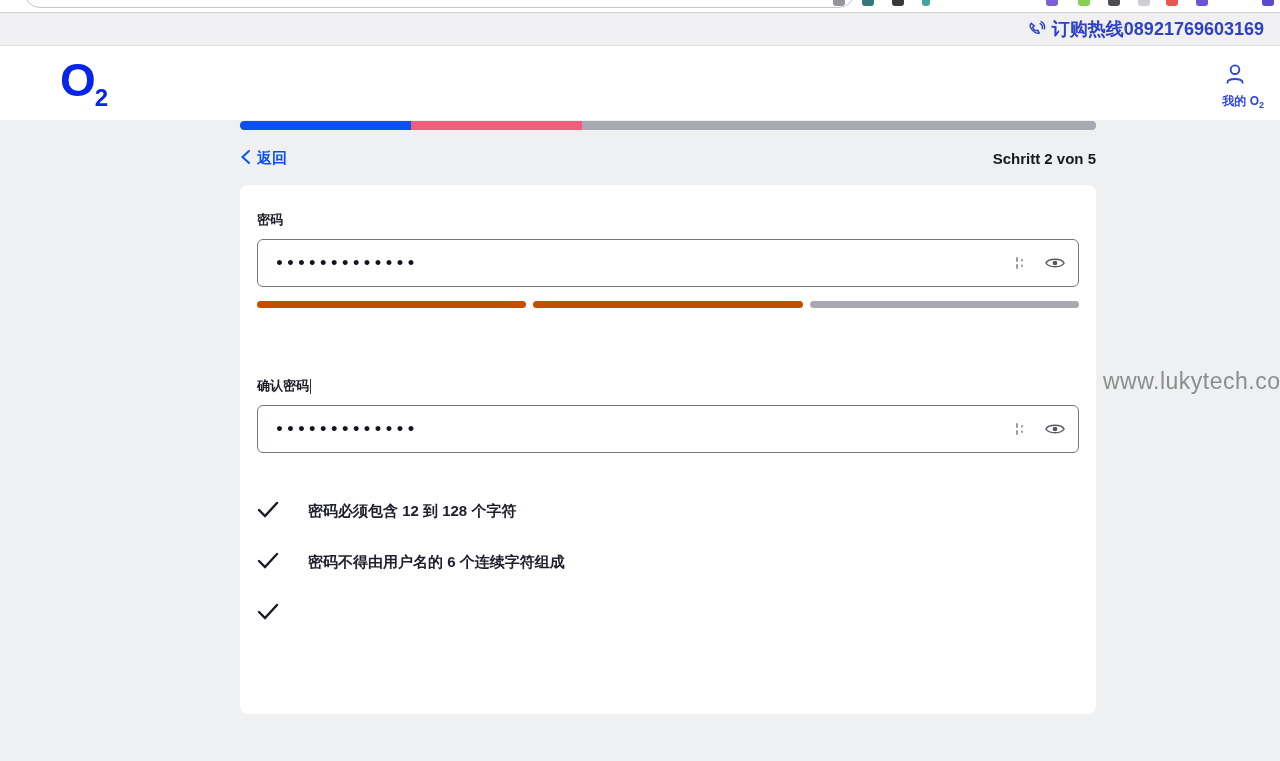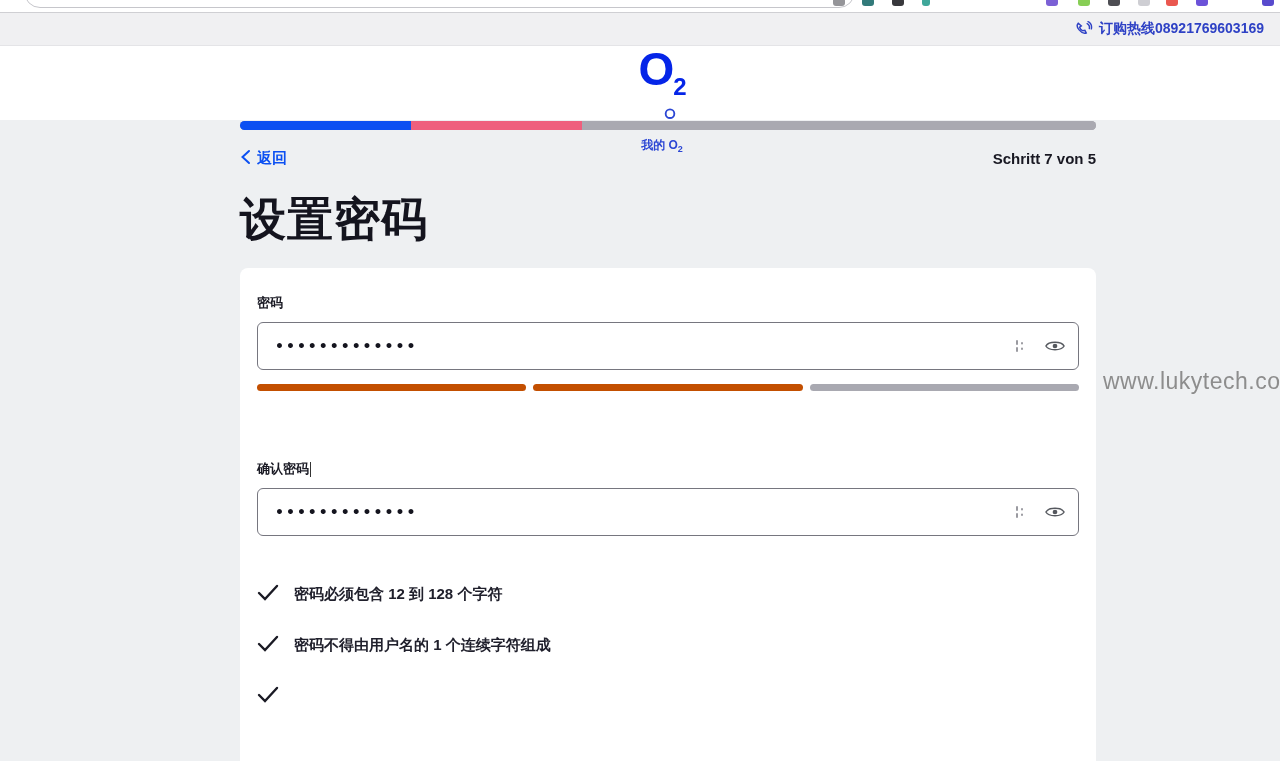--- a/index.html
+++ b/index.html
@@ -7,28 +7,28 @@
   body { font-family:"Liberation Sans","DejaVu Sans",sans-serif; background:#eef0f2; position:relative; }
 
   
   .browser-strip { position:relative; height:13px; background:#fff; border-bottom:1px solid #cfcfd3; overflow:hidden; }
   .omnibox-remnant { position:absolute; left:24px; top:-24px; width:831px; height:32px; border:1px solid #c6c6cb; border-radius:16px; background:#fff; }
   .ext-frag { position:absolute; top:-2px; width:12px; height:8px; border-radius:3px; opacity:.9; }
   .tab-smudge { position:absolute; top:0; width:14px; height:4px; background:#55555a; border-radius:2px; opacity:.55; }
 
   
   .topbar { height:33px; background:#f0f0f2; border-bottom:1px solid #e4e4e7; display:flex; align-items:center; justify-content:flex-end; padding-right:16px; }
-  .hotline { display:flex; align-items:center; gap:6px; color:#2e41c5; font-size:14px; font-weight:700; cursor:pointer; }
+  .hotline { display:flex; align-items:center; gap:6px; color:#2e41c5; font-size:18px; font-weight:700; cursor:pointer; }
   .hotline svg { display:block; }
 
   
-  .header { height:74px; background:#fff; display:flex; align-items:center; justify-content:space-between; padding:0 16px 0 60px;flex-direction:column; }
+  .header { height:74px; background:#fff; display:flex; align-items:center; justify-content:space-between; padding:0 16px 0 60px; }
   .brand { color:#0525e8; font-weight:700; font-size:46px; line-height:1; letter-spacing:-1px; }
   .brand sub { font-size:24px; font-weight:700; vertical-align:-10px; }
-  .account { display:flex; flex-direction:column; align-items:flex-end; gap:2px; cursor:pointer; margin-top:6px; }
+  .account { display:flex; flex-direction:column; align-items:flex-start; gap:2px; cursor:pointer; margin-top:6px; }
   .account-label { color:#2b46d4; font-size:12px; font-weight:700; }
   .account-label sub { font-size:9px; }
 
   
   .content { position:relative; height:calc(761px - 13px - 34px - 74px); }
   .col { width:856px; margin-left:240px; }
 
   .progress-track { height:9px; border-radius:5px; overflow:hidden; display:flex; margin-top:1px; background:#a9a9b1; }
   .progress-seg { height:100%; }
 
@@ -46,21 +46,21 @@
   .pw-input { width:100%; height:48px; border:1px solid #76767f; border-radius:6px; background:#fff; padding:0 88px 0 17px; font-size:14px; font-weight:700; letter-spacing:2px; color:#14141e; outline:none; font-family:"DejaVu Sans",sans-serif; }
   .input-icons { position:absolute; right:14px; top:0; height:48px; display:flex; align-items:center; gap:18px; }
   .pm-icon, .eye-icon { display:flex; align-items:center; cursor:pointer; }
 
   .strength-row { display:flex; gap:7px; margin-top:14px; }
   .strength-seg { flex:1; height:7px; border-radius:4px; }
 
   .field-block-2 { margin-top:68px; }
 
   .rules { margin-top:48px; }
-  .rule { display:flex; align-items:center; gap:15px; margin-bottom:30px; }
+  .rule { display:flex; align-items:center; gap:29px; margin-bottom:30px; }
   .rule-text { font-size:15px; font-weight:600; color:#20202c; }
   .check-icon { color:#1a1a24; flex:0 0 auto; }
 
   .watermark { position:absolute; left:1103px; top:368px; font-size:23px; color:#8d8d8d; letter-spacing:.5px; }
 </style>
 </head>
 <body>
 
 <div class="browser-strip">
   <div class="tab-smudge" style="left:33px;"></div>
@@ -115,24 +115,23 @@
 
   <div class="back-row col">
     <div class="back-link">
       <span>
         <svg width="11" height="16" viewBox="0 0 11 16" fill="none" stroke="#0c50f2" stroke-width="2" stroke-linecap="round">
           <polyline points="9,2 2.5,8 9,14"></polyline>
         </svg>
       </span>
       <span>返回</span>
     </div>
-    <div class="step-indicator">Schritt 7 von 5</div>
-  </div>
-
-  <h1 class="page-title col">设置密码</h1>
+    <div class="step-indicator">Schritt 2 von 5</div>
+  </div>
+
 
   <div class="card" style="margin-left:240px;">
 
     <div>
       <span class="field-label">密码</span>
       <div class="input-wrap">
         <input class="pw-input" type="text" readonly="" value="•••••••••••••" style="">
         <div class="input-icons">
           <span class="pm-icon">
             <svg width="12" height="14" viewBox="0 0 12 14" fill="#9a9aa0">
@@ -191,21 +190,21 @@
             </svg>
         </span>
         <span class="rule-text">密码必须包含 12 到 128 个字符</span>
       </div>
       <div class="rule">
         <span class="check-icon">
           <svg width="22" height="17" viewBox="0 0 22 17" fill="none" stroke="#1a1a24" stroke-width="2.4" stroke-linecap="round">
               <polyline points="2,9 8,15 20,2"></polyline>
             </svg>
         </span>
-        <span class="rule-text">密码不得由用户名的 1 个连续字符组成</span>
+        <span class="rule-text">密码不得由用户名的 6 个连续字符组成</span>
       </div>
       <div class="rule">
         <span class="check-icon">
           <svg width="22" height="17" viewBox="0 0 22 17" fill="none" stroke="#1a1a24" stroke-width="2.4" stroke-linecap="round">
               <polyline points="2,9 8,15 20,2"></polyline>
             </svg>
         </span>
       </div>
     </div>
 

